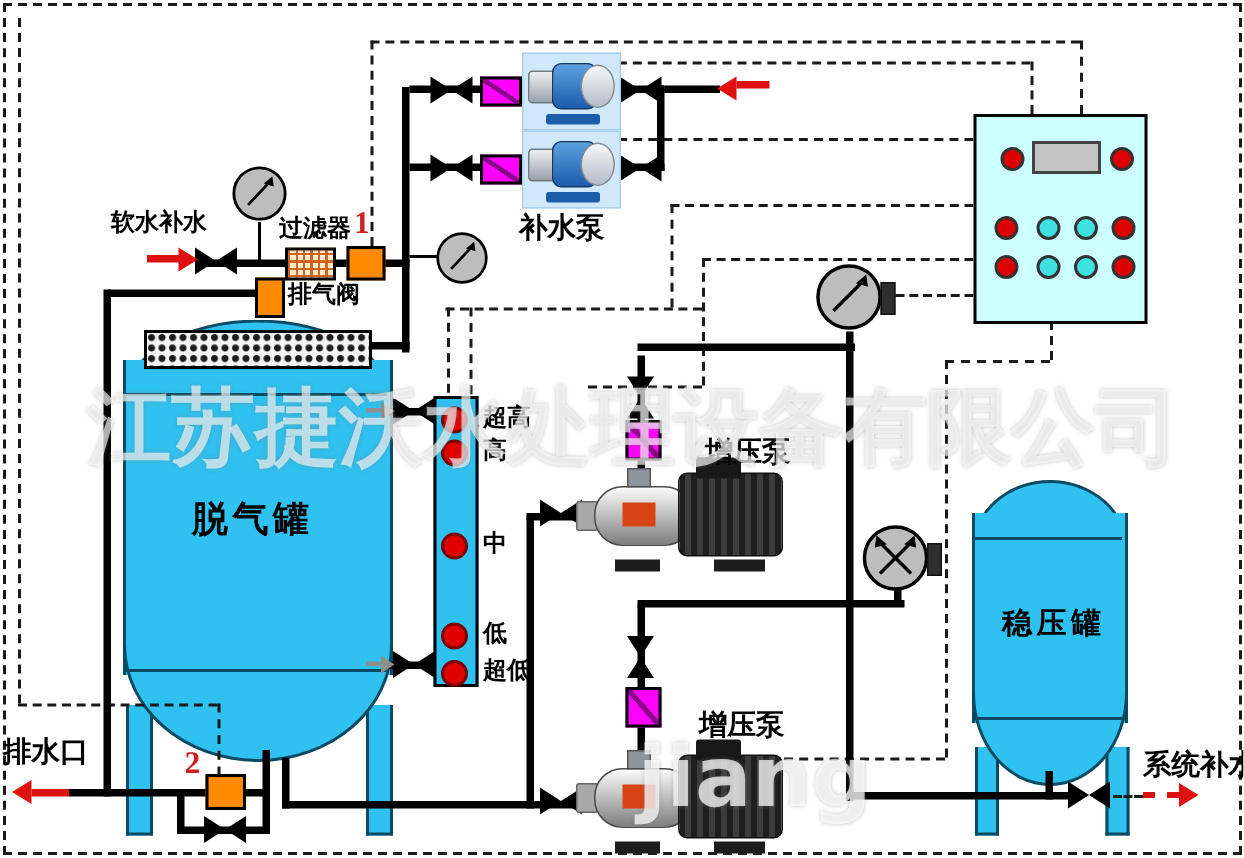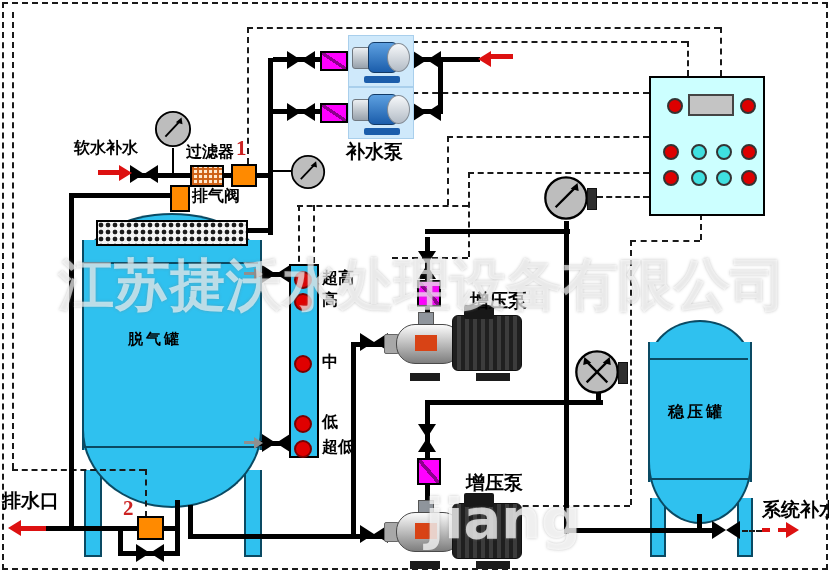--- a/index.html
+++ b/index.html
@@ -41,21 +41,21 @@
   .tk-bot{position:absolute;background:#2fc1ef;border:2px solid #0a4a63;border-top:none;
           border-radius:0 0 50% 50% / 0 0 100% 100%;z-index:2;}
   .leg{position:absolute;background:#2fc1ef;border:2px solid #0a4a63;border-top:none;z-index:1;}
   .sep{position:absolute;background:#0a4a63;height:2px;z-index:3;}
   
   .col{position:absolute;background:#2fc1ef;border:2px solid #000;z-index:4;}
   .dot{position:absolute;width:14px;height:14px;border-radius:50%;background:#e00000;border:2px solid #7a0000;z-index:6;}
   
   .lbl{position:absolute;font-weight:bold;color:#000;white-space:nowrap;font-size:16px;z-index:7;}
   .big{font-size:19px;}
-  .tanklbl{font-size:15px;letter-spacing:3px;}
+  .tanklbl{font-size:24px;letter-spacing:3px;}
   .tag{position:absolute;color:#cc2222;font-weight:bold;font-size:21px;z-index:7;font-family:"Liberation Serif",serif;}
   
   .arR{position:absolute;width:0;height:0;border-top:8px solid transparent;border-bottom:8px solid transparent;border-left:13px solid #dd1111;z-index:6;}
   .arL{position:absolute;width:0;height:0;border-top:8px solid transparent;border-bottom:8px solid transparent;border-right:13px solid #dd1111;z-index:6;}
   .sh{position:absolute;background:#dd1111;height:5px;z-index:6;}
   .gsh{position:absolute;background:#8f8f8f;height:3px;z-index:6;}
   .garR{position:absolute;width:0;height:0;border-top:6px solid transparent;border-bottom:6px solid transparent;border-left:9px solid #8f8f8f;z-index:6;}
   .dshR{position:absolute;border-top:4px dashed #dd1111;height:0;z-index:6;}
   
   .panel{position:absolute;background:#ccffff;border:2px solid #000;z-index:5;}
@@ -100,21 +100,21 @@
   <div class="hatch" style="left:96px;top:220px;width:148px;height:22px;"></div>
   <div class="lbl tanklbl" style="left:128px;top:330px;">脱气罐</div>
 
   <div class="leg" style="left:650px;top:498px;width:12px;height:57px;"></div>
   <div class="leg" style="left:737px;top:498px;width:12px;height:57px;"></div>
   <div class="tk-top" style="left:648px;top:320px;width:100px;height:44px;"></div>
   <div class="tk-body" style="left:648px;top:342px;width:100px;height:140px;"></div>
   <div class="tk-bot" style="left:648px;top:462px;width:100px;height:60px;"></div>
   <div class="sep" style="left:650px;top:358px;width:98px;"></div>
   <div class="sep" style="left:650px;top:478px;width:98px;"></div>
-  <div class="lbl tanklbl" style="left:668px;top:402px;font-size:16px;">稳压罐</div>
+  <div class="lbl tanklbl" style="left:668px;top:402px;font-size:20px;">稳压罐</div>
 
   <div class="ph" style="left:130px;top:173px;width:143px;"></div>
   <div class="pv" style="left:268px;top:58px;height:177px;"></div>
   <div class="ph" style="left:243px;top:228px;width:30px;"></div>
   <div class="ph" style="left:273px;top:57px;width:75px;"></div>
   <div class="ph" style="left:412px;top:57px;width:31px;"></div>
   <div class="ph" style="left:273px;top:109px;width:75px;"></div>
   <div class="ph" style="left:412px;top:109px;width:31px;"></div>
   <div class="pv" style="left:438px;top:57px;height:57px;"></div>
   <div class="ph" style="left:443px;top:57px;width:37px;"></div>

